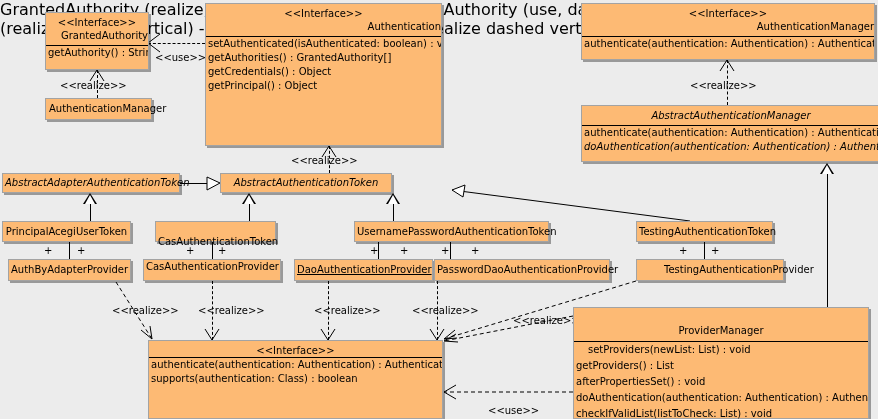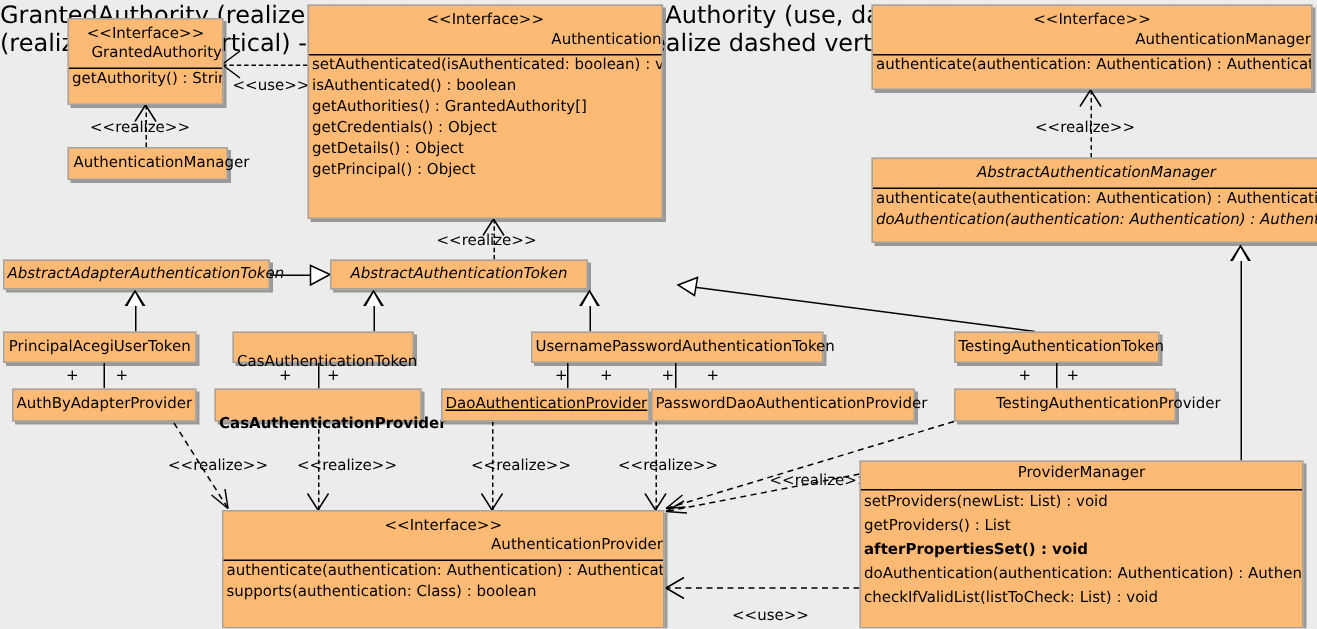--- a/index.html
+++ b/index.html
@@ -240,24 +240,22 @@
     <div class="simple-name">AuthenticationManager</div>
   </div>
 
   
   <div class="uml-box" style="left:205px; top:3px; width:237px; height:143px;">
     <div class="stereo">&lt;&lt;Interface&gt;&gt;</div>
     <div class="name">Authentication</div>
     <div class="divider"></div>
     <div class="members">
       <div class="member">setAuthenticated(isAuthenticated: boolean) : void</div>
-      <div class="member">isAuthenticated() : boolean</div>
       <div class="member">getAuthorities() : GrantedAuthority[]</div>
       <div class="member">getCredentials() : Object</div>
-      <div class="member">getDetails() : Object</div>
       <div class="member">getPrincipal() : Object</div>
     </div>
   </div>
 
   
   <div class="uml-box" style="left:581px; top:3px; width:294px; height:57px;">
     <div class="stereo">&lt;&lt;Interface&gt;&gt;</div>
     <div class="name">AuthenticationManager</div>
     <div class="divider"></div>
     <div class="members">
@@ -305,57 +303,56 @@
     <div class="simple-name" style="padding:3px 2px;">TestingAuthenticationToken</div>
   </div>
 
   
   <div class="uml-box" style="left:8px; top:259px; width:123px; height:22px;">
     <div class="simple-name" style="padding:3px 2px;">AuthByAdapterProvider</div>
   </div>
 
   
   <div class="uml-box" style="left:143px; top:259px; width:138px; height:22px;">
-    <div class="simple-name" style="padding:16px 2px;font-weight:bold;">CasAuthenticationProvider</div>
+    <div class="simple-name" style="padding:0 2px;">CasAuthenticationProvider</div>
   </div>
 
   
   <div class="uml-box" style="left:294px; top:259px; width:139px; height:22px;text-decoration:underline;">
     <div class="simple-name" style="padding:3px 2px;">DaoAuthenticationProvider</div>
   </div>
 
   
   <div class="uml-box" style="left:434px; top:259px; width:176px; height:22px;">
     <div class="simple-name" style="padding:3px 2px;">PasswordDaoAuthenticationProvider</div>
   </div>
 
   
   <div class="uml-box" style="left:636px; top:259px; width:148px; height:22px;">
     <div class="simple-name" style="padding:3px 2px;margin-left:25px;">TestingAuthenticationProvider</div>
   </div>
 
   
   <div class="uml-box" style="left:148px; top:340px; width:295px; height:79px;">
     <div class="stereo">&lt;&lt;Interface&gt;&gt;</div>
-    <div class="name">AuthenticationProvider</div>
     <div class="divider"></div>
     <div class="members">
       <div class="member">authenticate(authentication: Authentication) : Authentication</div>
       <div class="member">supports(authentication: Class) : boolean</div>
     </div>
   </div>
 
   
   <div class="uml-box" style="left:573px; top:307px; width:296px; height:112px;">
-    <div class="simple-name" style="padding:1px 2px 4px 2px;">ProviderManager</div>
-    <div class="divider"></div>
-    <div class="members">
-      <div class="member" style="line-height:16px;">setProviders(newList: List) : void</div>
+    <div class="simple-name" style="padding:16px 2px 4px 2px;">ProviderManager</div>
+    <div class="divider"></div>
+    <div class="members">
+      <div class="member" style="line-height:16px;margin-left:12px;">setProviders(newList: List) : void</div>
       <div class="member" style="line-height:16px;">getProviders() : List</div>
-      <div class="member" style="line-height:16px;font-weight:bold;">afterPropertiesSet() : void</div>
+      <div class="member" style="line-height:16px;">afterPropertiesSet() : void</div>
       <div class="member" style="line-height:16px;">doAuthentication(authentication: Authentication) : Authentication</div>
       <div class="member" style="line-height:16px;">checkIfValidList(listToCheck: List) : void</div>
     </div>
   </div>
 
   
   <div class="label" style="left:155px; top:52px;">&lt;&lt;use&gt;&gt;</div>
   <div class="label" style="left:60px; top:80px;">&lt;&lt;realize&gt;&gt;</div>
   <div class="label" style="left:291px; top:155px;">&lt;&lt;realize&gt;&gt;</div>
   <div class="label" style="left:690px; top:80px;">&lt;&lt;realize&gt;&gt;</div>

